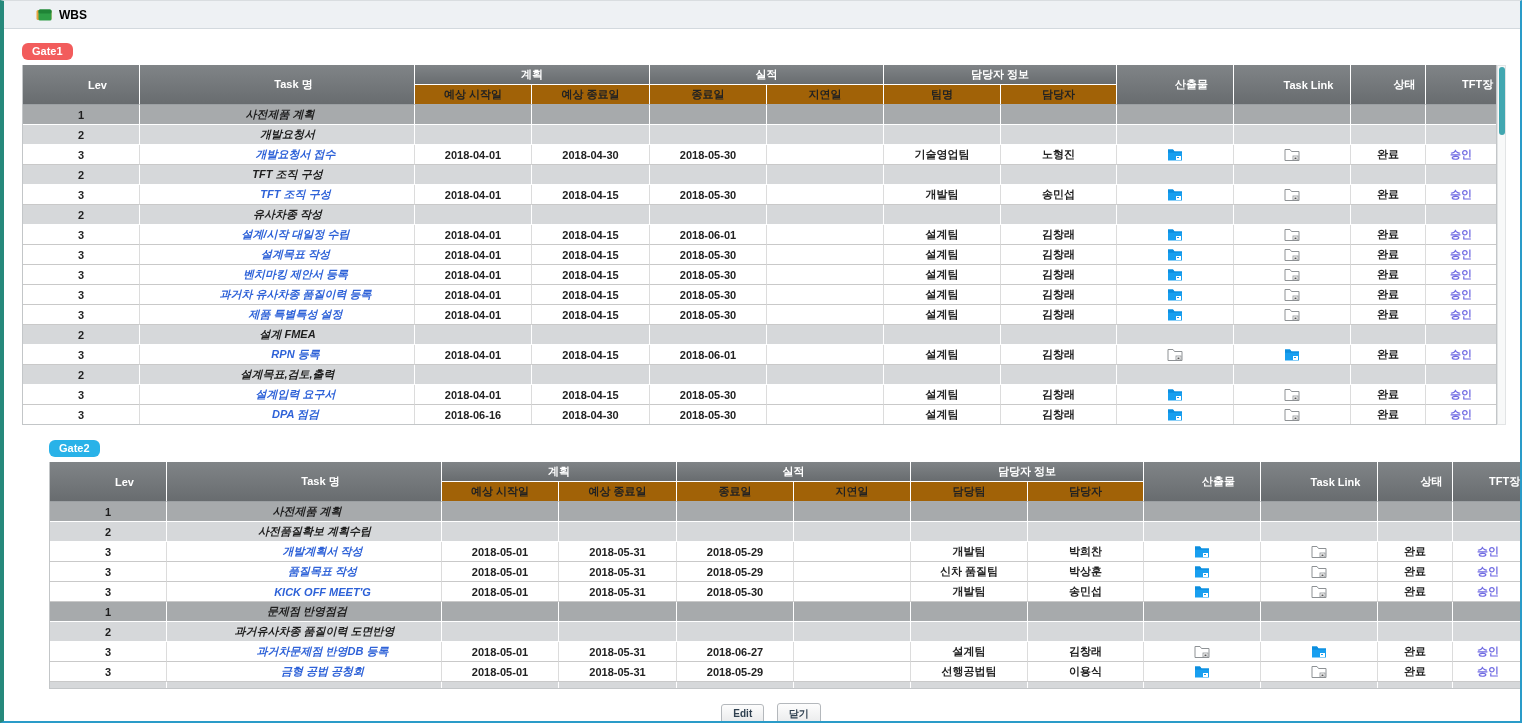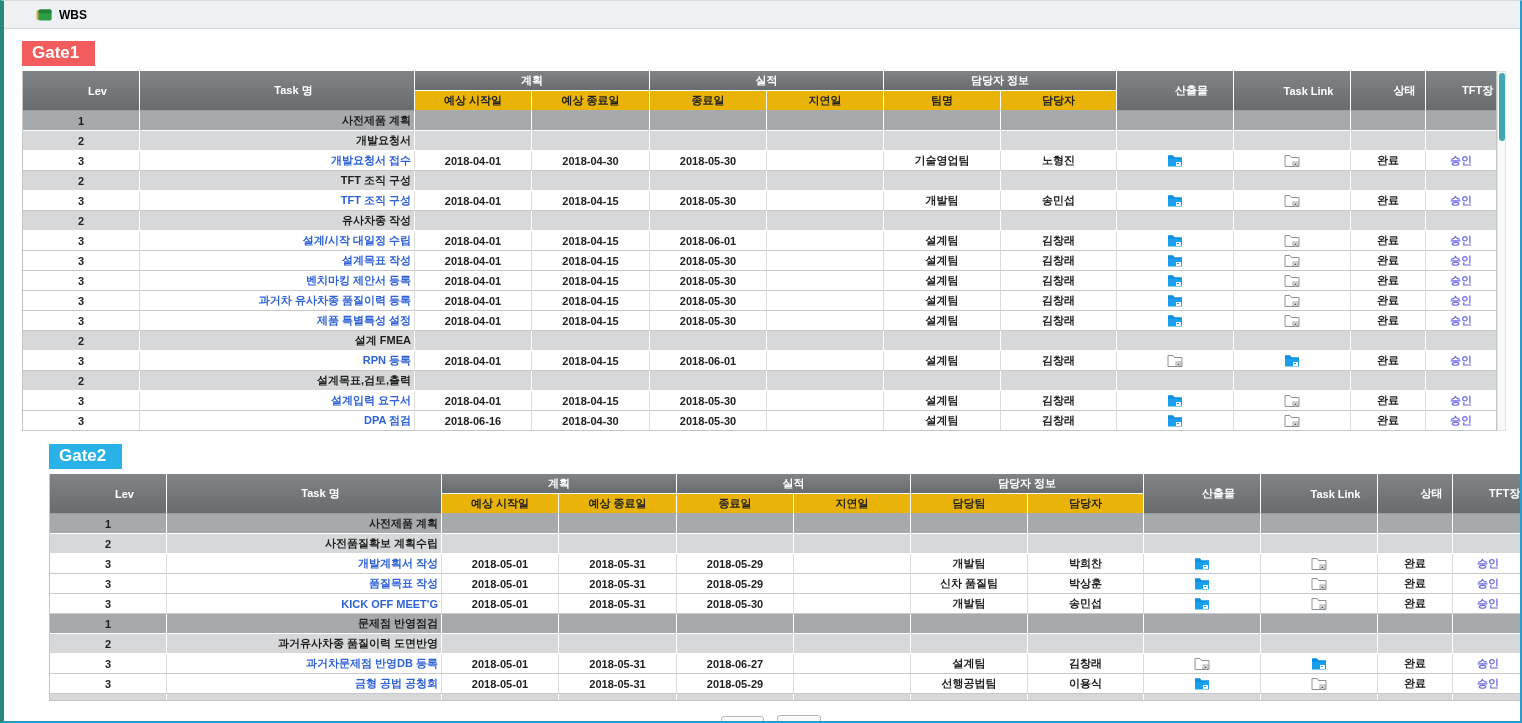--- a/index.html
+++ b/index.html
@@ -16,42 +16,42 @@
     border-bottom:2px solid var(--frame-right);
     border-top:1px solid #d9dde0;
   }
   .titlebar{
     height:28px;background:#eef1f4;border-bottom:1px solid #d3d9de;
     display:flex;align-items:center;padding-left:32px;gap:7px;
   }
   .titlebar .title{font-size:12px;font-weight:700;color:#000000;}
   .content{padding:12px 0 0 18px;}
   .gate-badge{
-    display:inline-block;color:#fff;font-size:17px;font-weight:700;
-    padding:2px 16px 3px 10px;border-radius:0;margin-bottom:5px;
+    display:inline-block;color:#fff;font-size:11px;font-weight:700;
+    padding:2px 10px 3px 10px;border-radius:6px;margin-bottom:5px;
   }
   .badge1{background:var(--gate1-badge);}
   .badge2{background:var(--gate2-badge);}
   .tbl-wrap{position:relative;width:1484px;}
   .tbl-clip{overflow:hidden;width:1475px;border:1px solid #c3c6c8;border-top:none;}
   .clip1{height:360px;}
   .clip2{height:227px;}
   table{border-collapse:separate;border-spacing:0;table-layout:fixed;width:1473px;
         font-family:"Liberation Sans","DejaVu Sans",sans-serif;}
   th,td{height:20px;padding:0 3px;font-size:11px;font-weight:700;text-align:center;
         overflow:hidden;white-space:nowrap;border-right:1px solid #fff;border-bottom:1px solid #fff;}
   thead .h1 th{
     background:linear-gradient(#808487,#686c6f);color:#fff;
   }
   thead th.span2{border-bottom:1px solid #9ca0a3;padding-left:36px;}
-  thead .h2 th{background:#eab308;color:#222;border-bottom:1px solid #a8acaf;}
+  thead .h2 th{background:#a16207;color:#222;border-bottom:1px solid #a8acaf;}
   tr.lev1 td{background:#a7aaac;color:#1e1e1e;}
   tr.lev2 td{background:#d6d8da;color:#1e1e1e;}
   tr.lev3 td{background:#fff;color:#222;border-right:1px solid #dcdcdc;border-bottom:1px solid #c9c9c9;}
-  td.task{text-align:right;}
+  td.task{text-align:center;font-style:italic;}
   tr.lev1 td.task{padding-left:9px;}
   tr.lev2 td.task{padding-left:24px;}
   tr.lev3 td.task{padding-left:40px;}
   tr.lev3 td.task span{color:var(--task-link);cursor:pointer;}
   .approve{color:var(--approve-link);cursor:pointer;}
   .icon-cell svg{vertical-align:middle;cursor:pointer;}
   .vsb{position:absolute;top:0;right:0;width:9px;height:100%;background:#f8f9f9;border:1px solid #e2e4e5;}
   .vsb .thumb{position:absolute;top:1px;left:1px;width:6px;height:68px;background:var(--scroll-thumb);border-radius:3px;}
   .section2{margin-top:13px;margin-left:27px;}
   .footer{margin-top:6px;text-align:center;}

